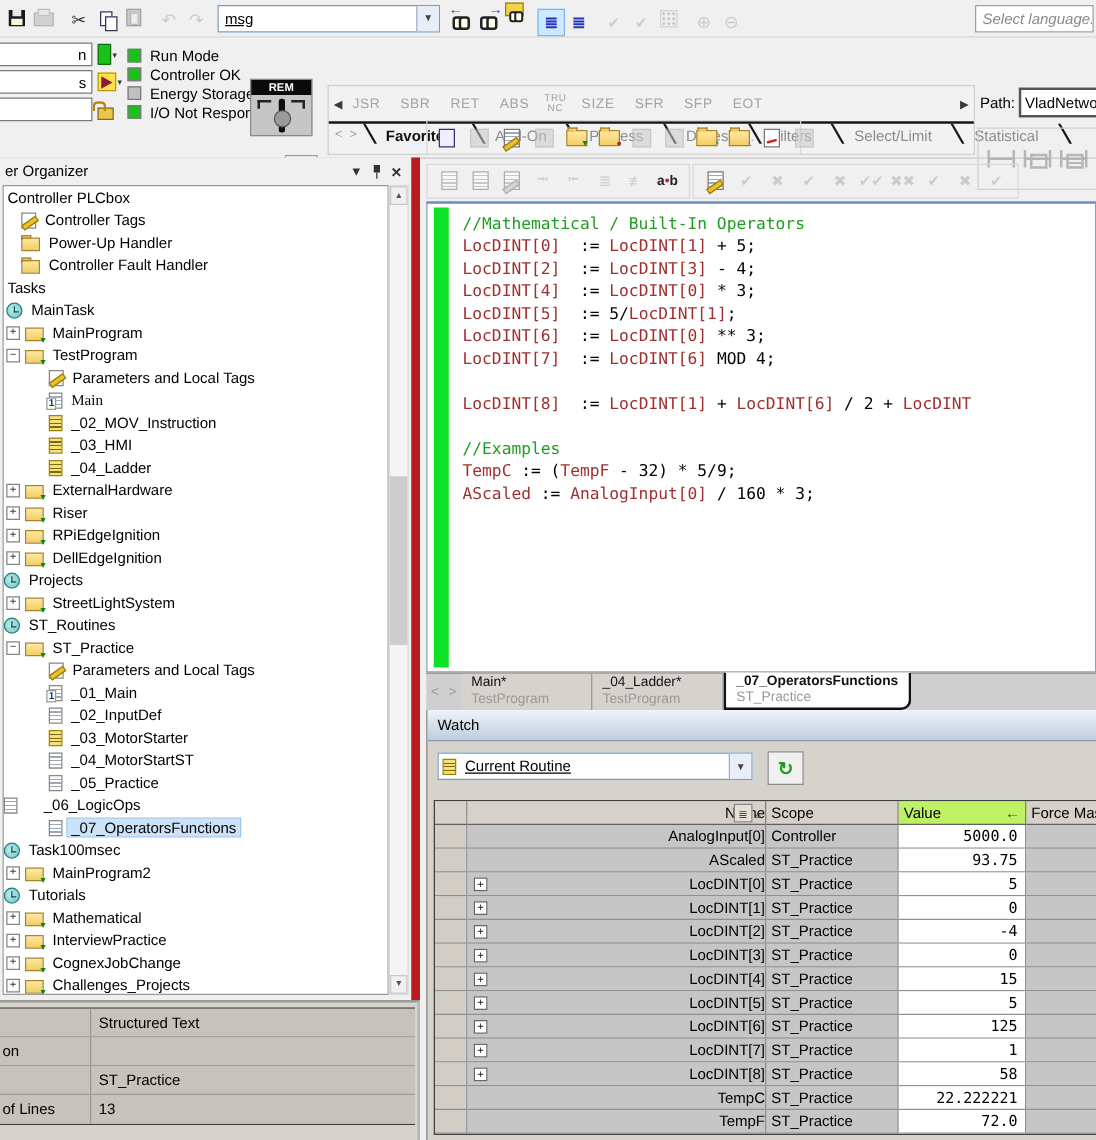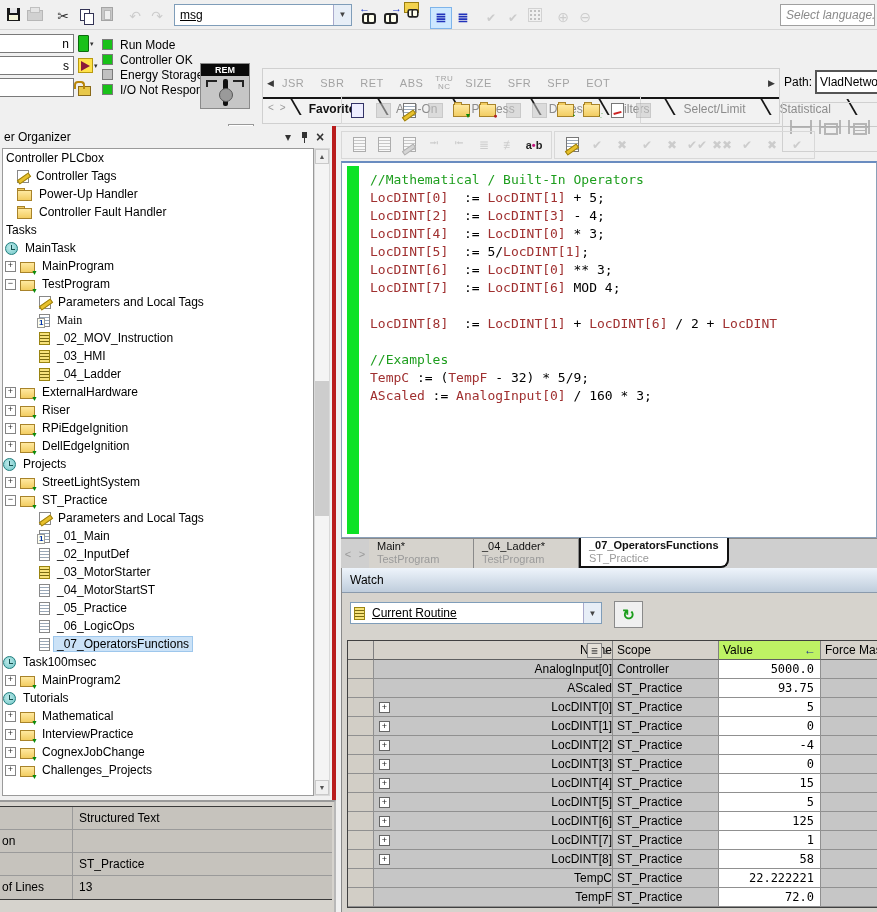--- a/index.html
+++ b/index.html
@@ -99,21 +99,21 @@
   .pencil{position:absolute;left:-2px;bottom:-1px;width:12px;height:3px;background:#e8c12c;border:1px solid #9a7d10;transform:rotate(-35deg);}
   .gbox{display:block;width:13px;height:13px;background:#c9c9c9;border:1px solid #a8a8a8;}
   .ic-monitor-tags .sheet{background:#eef;border-color:#336;}
   .ic-trend .sheet::after{content:"";position:absolute;left:1px;top:4px;width:8px;height:4px;border-bottom:2px solid #c22;transform:rotate(-15deg);}
   #st-toolbar{left:341px;top:128px;width:536px;height:33px;display:flex;align-items:center;gap:2px;}
   .tgrp{display:flex;align-items:center;gap:3px;border:1px solid #d8d8d8;height:28px;padding:0 6px;box-sizing:border-box;}
   .chk{font-size:12px;}
   .ic-ab-search{color:#222;font-size:11px;font-weight:bold;}
   .ic-ab-search b{color:#c2187c;}
   
-  #organizer{left:0;top:126px;width:336px;height:674px;background:#f0f0f0;border-right:4px solid #b91c1c;box-sizing:border-box;}
+  #organizer{left:0;top:126px;width:336px;height:674px;background:#f0f0f0;border-right:7px solid #b91c1c;box-sizing:border-box;}
   #org-header{height:22px;display:flex;align-items:center;padding:0 4px;}
   #org-title{flex:1;font-size:12px;}
   .orgbtn{width:16px;height:16px;display:flex;align-items:center;justify-content:center;color:#333;}
   .pin{width:9px;height:12px;position:relative;}
   .pin::before{content:"";position:absolute;top:1px;left:2px;width:5px;height:6px;background:#333;}
   .pin::after{content:"";position:absolute;top:7px;left:4px;width:1px;height:5px;background:#333;}
   #org-body{position:absolute;left:2px;top:22px;right:18px;bottom:4px;background:#fff;border:1px solid #9a9a9a;overflow:hidden;}
   #org-scroll{position:absolute;top:22px;right:2px;width:16px;bottom:4px;background:#f4f4f4;border:1px solid #d9d9d9;box-sizing:border-box;}
   .sarrow{position:absolute;left:0;width:14px;height:15px;background:#f0f0f0;border:1px solid #c9c9c9;
     display:flex;align-items:center;justify-content:center;font-size:7px;color:#555;box-sizing:border-box;}
@@ -494,20 +494,24 @@
         </div>
         <div class="trow" style="padding-left: 0px;">
           <span class="tico task"></span>
           <span class="lbl">Projects</span>
         </div>
         <div class="trow" style="padding-left: 2px;">
           <span class="exp">+</span>
           <span class="tico program"></span>
           <span class="lbl">StreetLightSystem</span>
         </div>
+        <div class="trow" style="padding-left: 0px;">
+          <span class="tico task"></span>
+          <span class="lbl">ST_Routines</span>
+        </div>
         <div class="trow" style="padding-left: 2px;">
           <span class="exp">−</span>
           <span class="tico program"></span>
           <span class="lbl">ST_Practice</span>
         </div>
         <div class="trow" style="padding-left: 36px;">
           <span class="tico tags"></span>
           <span class="lbl">Parameters and Local Tags</span>
         </div>
         <div class="trow" style="padding-left: 36px;">
@@ -523,21 +527,21 @@
           <span class="lbl">_03_MotorStarter</span>
         </div>
         <div class="trow" style="padding-left: 36px;">
           <span class="tico st"></span>
           <span class="lbl">_04_MotorStartST</span>
         </div>
         <div class="trow" style="padding-left: 36px;">
           <span class="tico st"></span>
           <span class="lbl">_05_Practice</span>
         </div>
-        <div class="trow" style="padding-left: 36px;">
+        <div class="trow" style=" gap: 14px;">
           <span class="tico st"></span>
           <span class="lbl">_06_LogicOps</span>
         </div>
         <div class="trow sel" style="padding-left: 36px;">
           <span class="tico st"></span>
           <span class="lbl">_07_OperatorsFunctions</span>
         </div>
         <div class="trow" style="padding-left: 0px;">
           <span class="tico task"></span>
           <span class="lbl">Task100msec</span>

